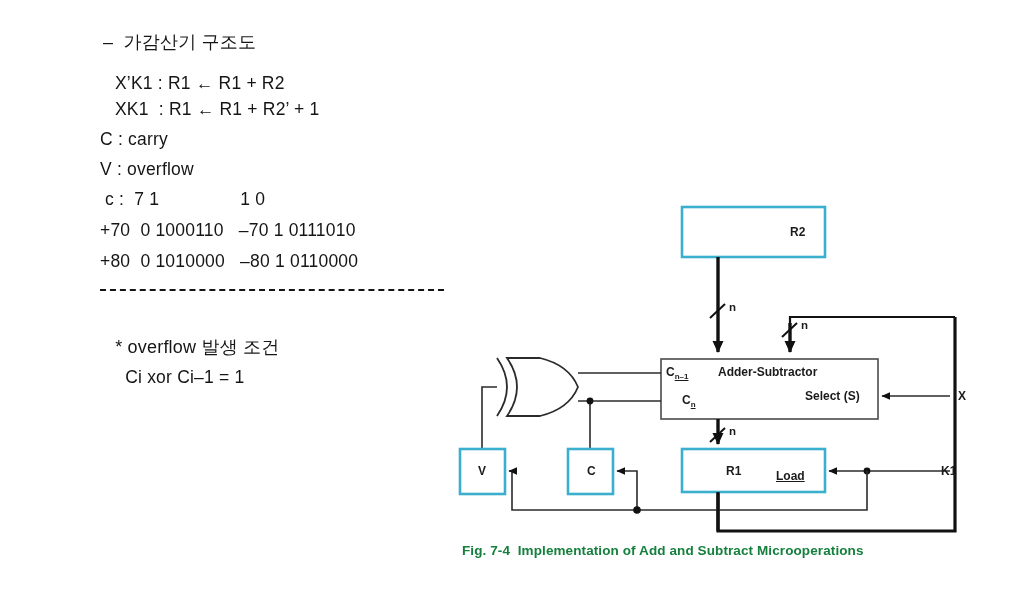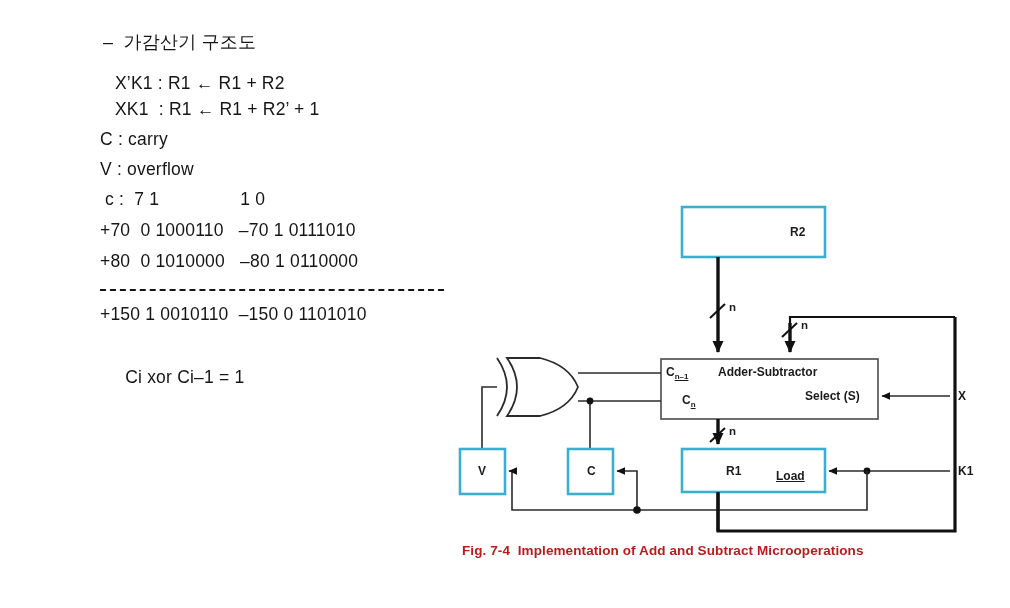--- a/index.html
+++ b/index.html
@@ -27,21 +27,21 @@
   .dashrule{
     position:absolute;
     left:100px;top:289px;width:344px;height:0;
     border-top:2px dashed #141414;
   }
 
   
   .diagram{position:absolute;left:430px;top:180px;width:580px;height:400px;}
   .fig-caption{
     position:absolute;left:462px;top:543px;
-    font-size:13.5px;font-weight:bold;color:#b91c1c;
+    font-size:13.5px;font-weight:bold;color:#15803d;
     white-space:pre;letter-spacing:0.1px;
   }
   .dg-svg{position:absolute;left:0;top:0;}
 
   .lbl{
     position:absolute;white-space:pre;
     font-size:11.5px;font-weight:bold;color:#1b1b1b;
     line-height:1;
   }
   .lbl.big{font-size:12px;}
@@ -65,22 +65,22 @@
     <div class="tline" style="left:100px;top:161px;">V : overflow</div>
 
     <div class="tline" style="left:100px;top:191px;"> c :  7 1                1 0</div>
 
     <div class="tline" style="left:100px;top:222px;">+70  0 1000110   –70 1 0111010</div>
 
     <div class="tline" style="left:100px;top:253px;text-align:center;">+80  0 1010000   –80 1 0110000</div>
 
     <div class="dashrule"></div>
 
-    <div class="tline" style="left:100px;top:306px;">+150 1 0010110  –150 0 1101010</div>
 
+    <div class="tline ko" style="left:110px;top:338px;"> * overflow 발생 조건</div>
 
     <div class="tline" style="left:110px;top:369px;">   Ci xor Ci–1 = 1</div>
   </div>
 
   <div class="diagram">
 
     <svg class="dg-svg" width="580" height="360" viewBox="0 0 580 360">
       <defs>
         <marker id="ah" markerWidth="9" markerHeight="9" refX="8" refY="4.5" orient="auto" markerUnits="userSpaceOnUse">
           <path d="M0,0.8 L8.6,4.5 L0,8.2 z" fill="#111111"></path>
@@ -145,21 +145,21 @@
     <div class="lbl big" style="left:236px;top:214px;margin-left:16px;"><span>C</span><sub>n</sub></div>
 
     <div class="lbl big" style="left:375px;top:210px;">Select (S)</div>
 
     <div class="lbl big" style="left:528px;top:210px;">X</div>
 
     <div class="lbl big" style="left:296px;top:285px;text-align:center;">R1</div>
 
     <div class="lbl big" style="left:346px;top:290px;text-decoration:underline;">Load</div>
 
-    <div class="lbl big" style="left:528px;top:285px;">K1</div>
+    <div class="lbl big" style="left:511px;top:285px;">K1</div>
 
     <div class="lbl big" style="left:48px;top:285px;">V</div>
 
     <div class="lbl big" style="left:157px;top:285px;">C</div>
 
     <div class="lbl" style="left:299px;top:122px;">n</div>
 
     <div class="lbl" style="left:371px;top:140px;">n</div>
 
     <div class="lbl" style="left:299px;top:246px;">n</div>

